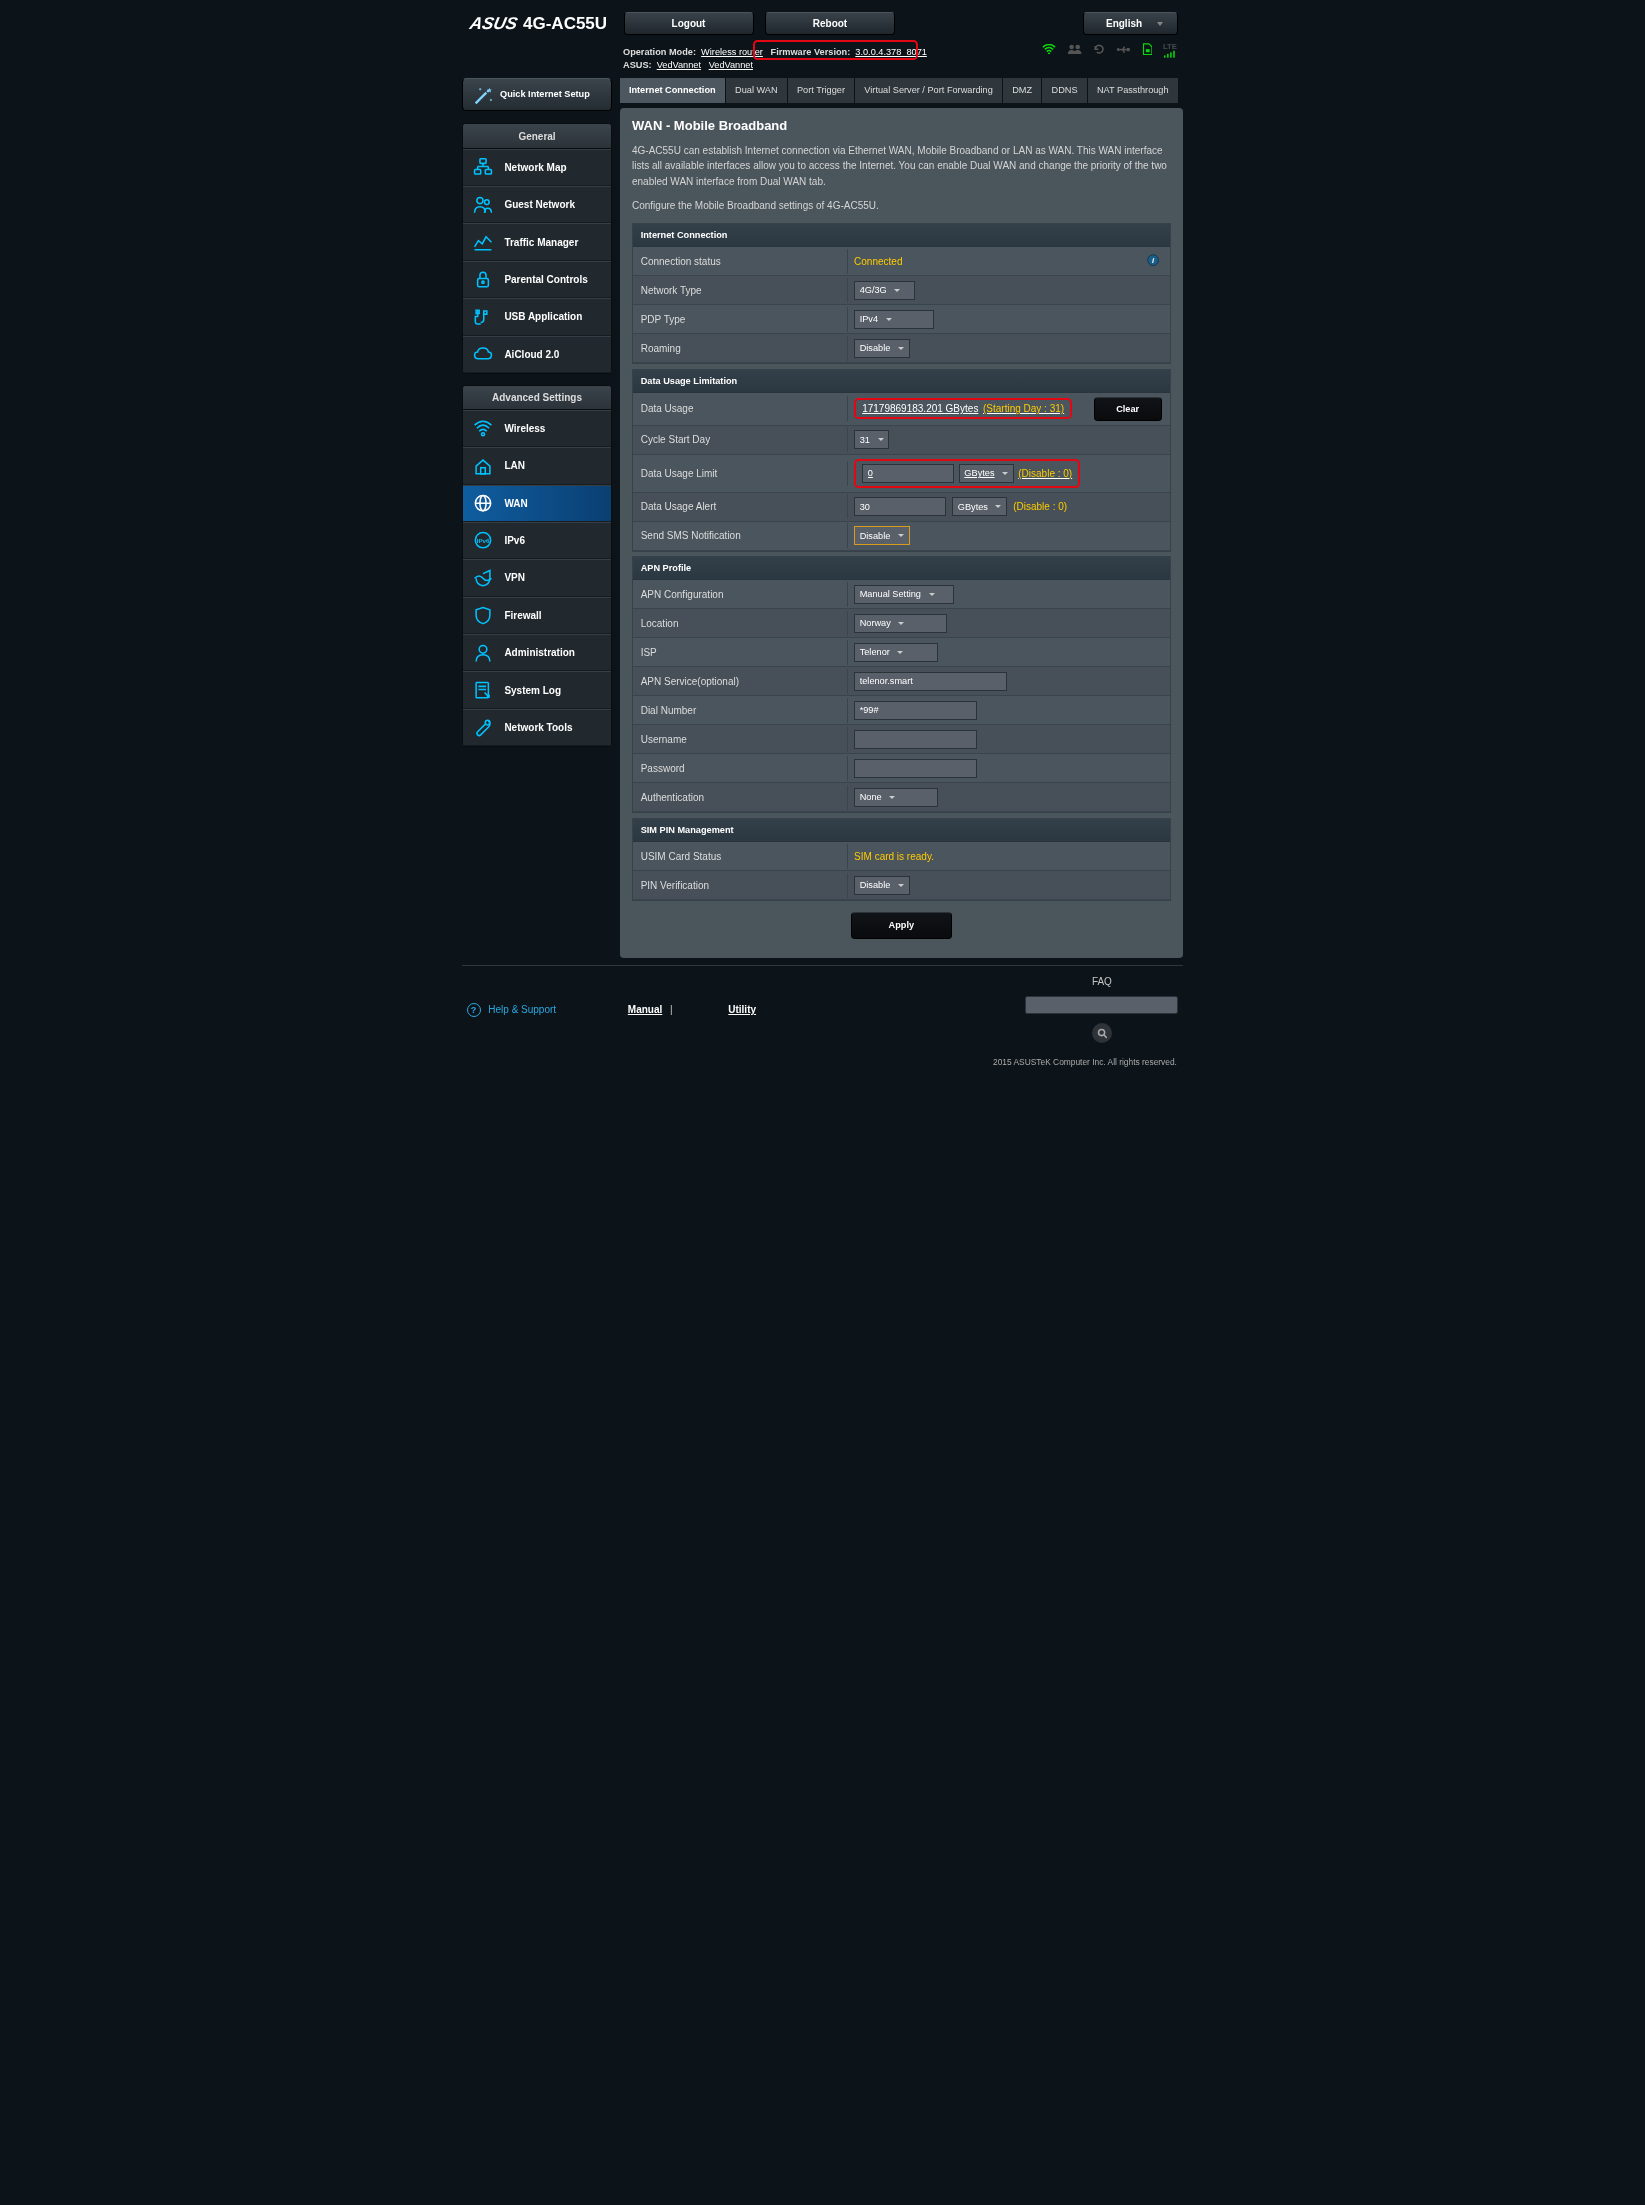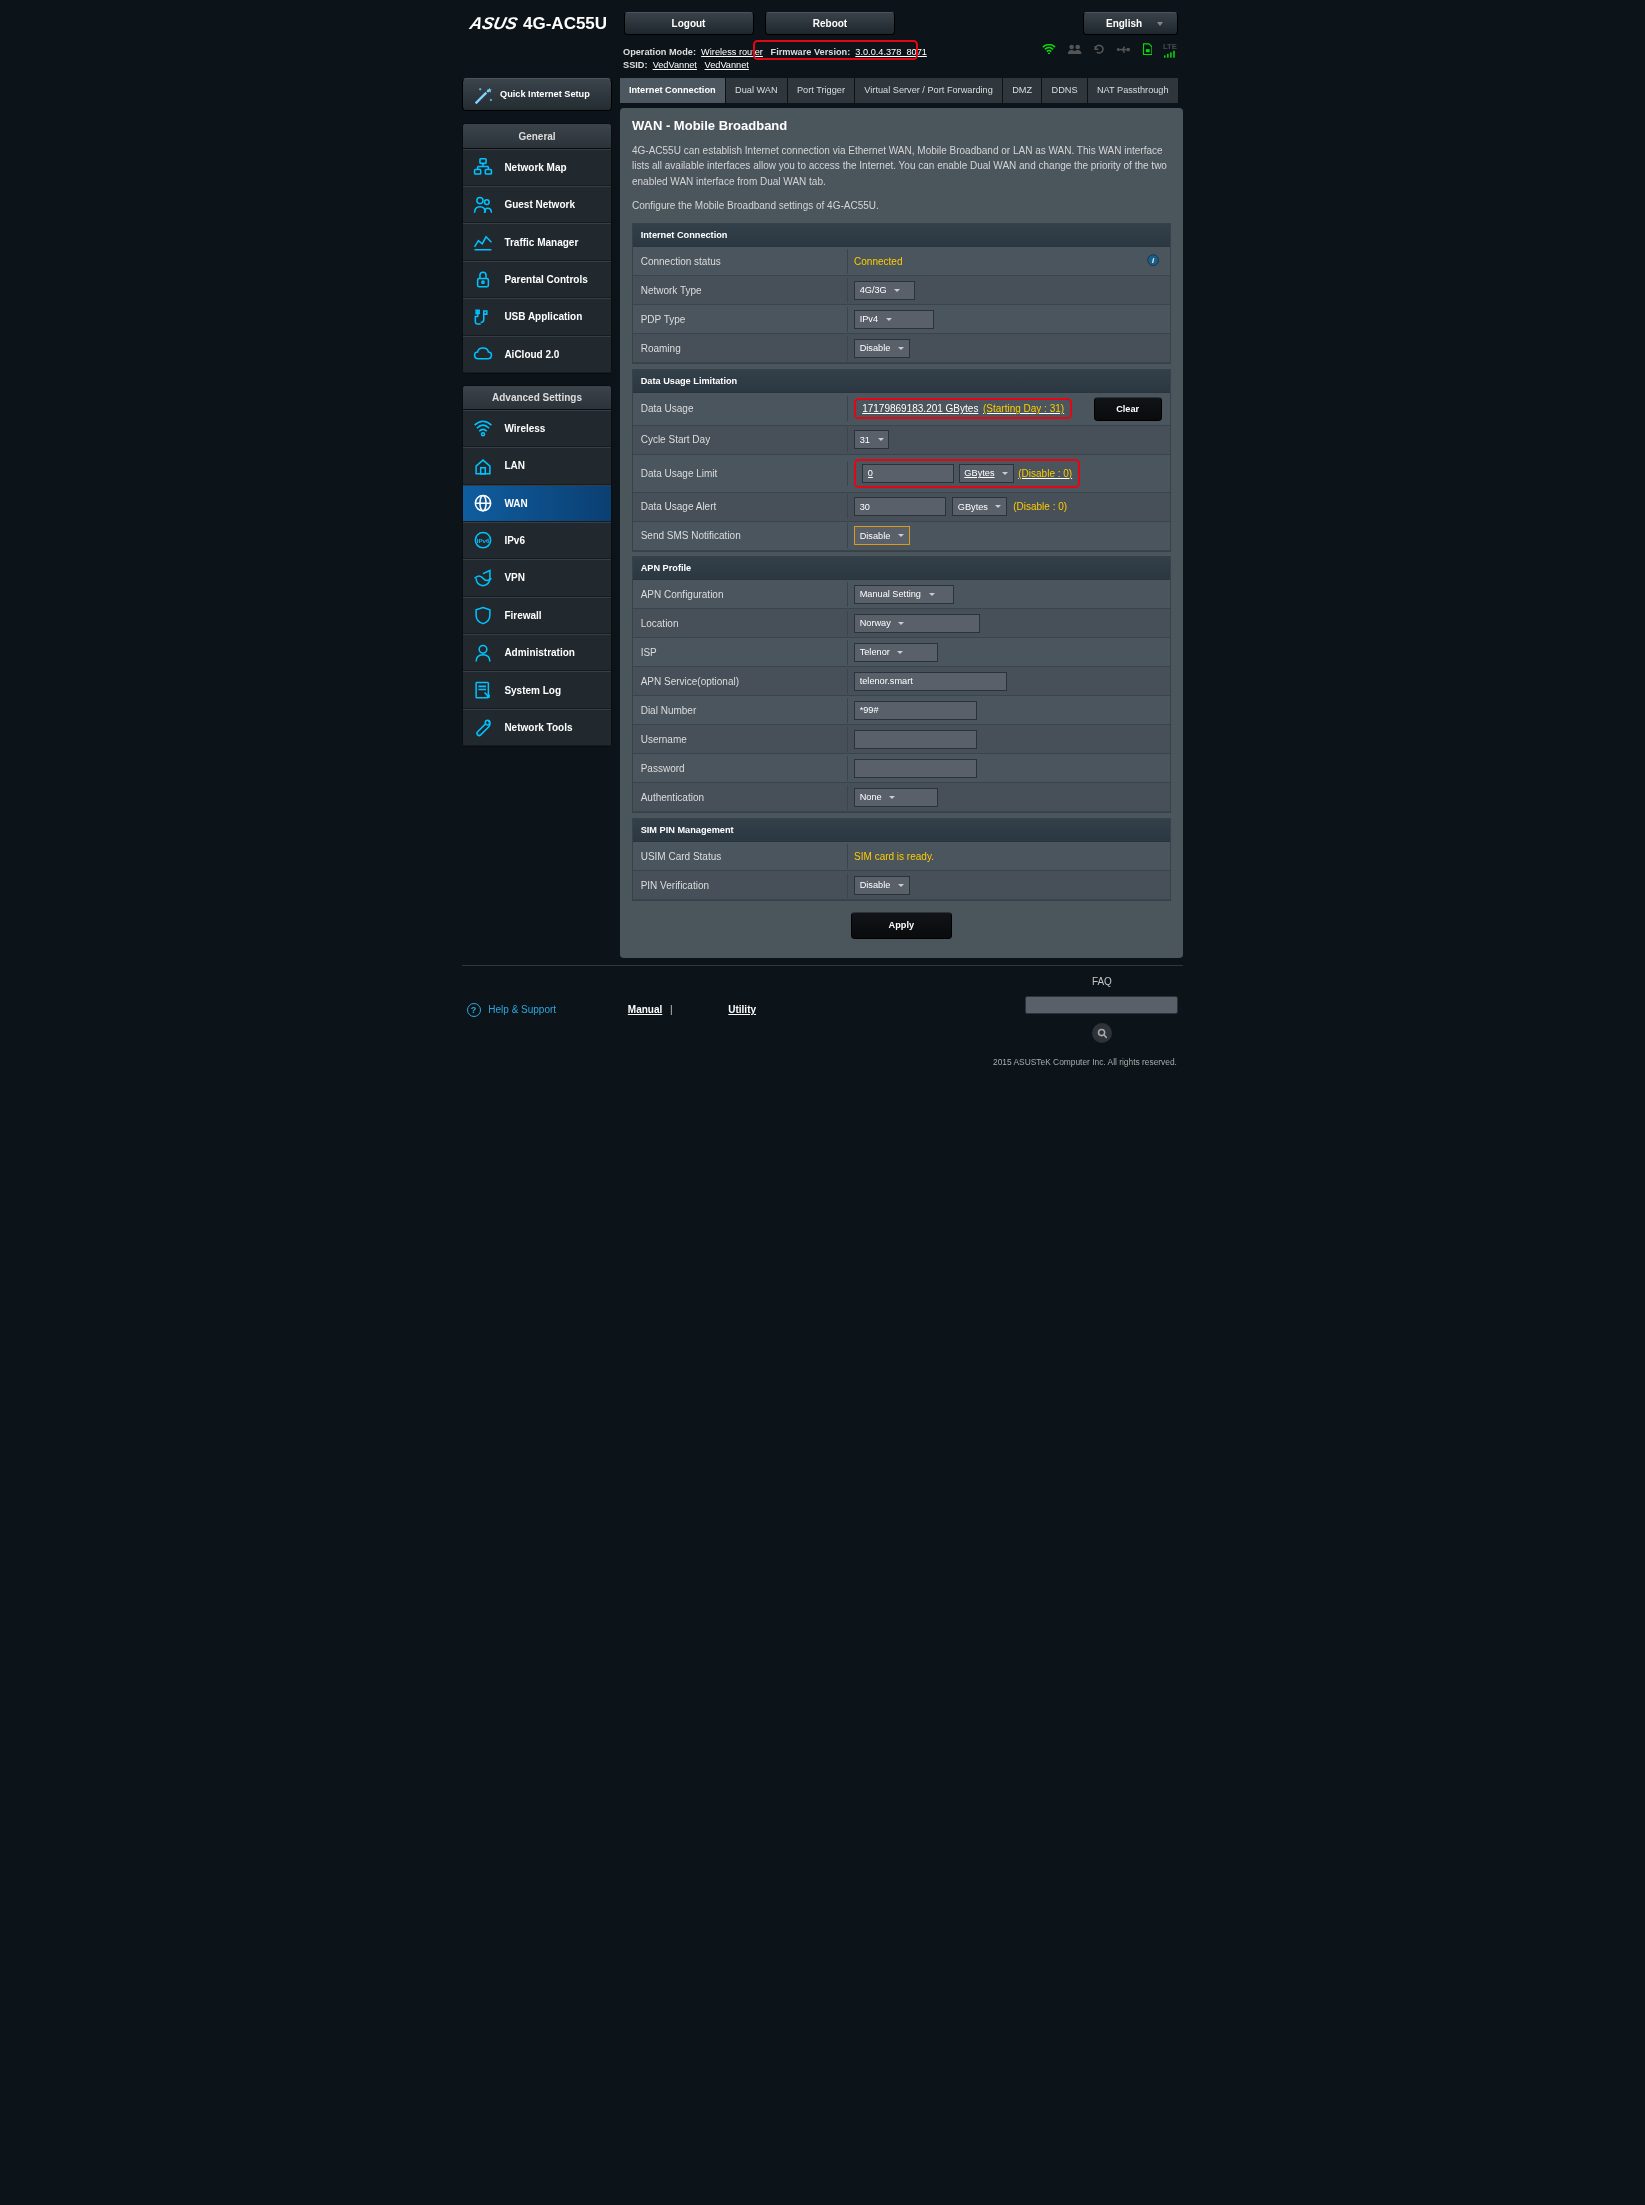--- a/index.html
+++ b/index.html
@@ -344,21 +344,21 @@
   </div>
 
   <div class="info-rows">
     <div class="line">
       <b>Operation Mode:</b>&nbsp;
       <a>Wireless router</a>&nbsp;&nbsp;
       <b>Firmware Version:</b>&nbsp;
       <a>3.0.0.4.378_8071</a>
     </div>
     <div class="line">
-      <b>SSID:</b>&nbsp;
+      <b>ASUS:</b>&nbsp;
       <a>VedVannet</a>&nbsp;&nbsp;
       <a>VedVannet</a>
     </div>
     <div class="fw-box"></div>
 
     <div class="status-icons">
       <span class="wifi">
         <svg width="14" height="10.7" viewBox="0 0 18 14">
             <path d="M1 4 Q9 -3 17 4 M3.5 7 Q9 2 14.5 7 M6 10 Q9 7 12 10" stroke="#0bd60b" stroke-width="2" fill="none"></path>
             <circle cx="9" cy="12.5" r="1.5" fill="#0bd60b"></circle>
@@ -696,21 +696,21 @@
               <div class="val">
                   <div class="sel" style="width:100px">
                     <span>Manual Setting</span>
                     <span class="tri"></span>
                   </div>
                 </div>
             </div>
             <div class="row">
               <div class="lbl">Location</div>
               <div class="val">
-                  <div class="sel" style="width:126px">
+                  <div class="sel" style="width:93px">
                     <span>Norway</span>
                     <span class="tri"></span>
                   </div>
                 </div>
             </div>
             <div class="row">
               <div class="lbl">ISP</div>
               <div class="val">
                   <div class="sel" style="width:84px">
                     <span>Telenor</span>

